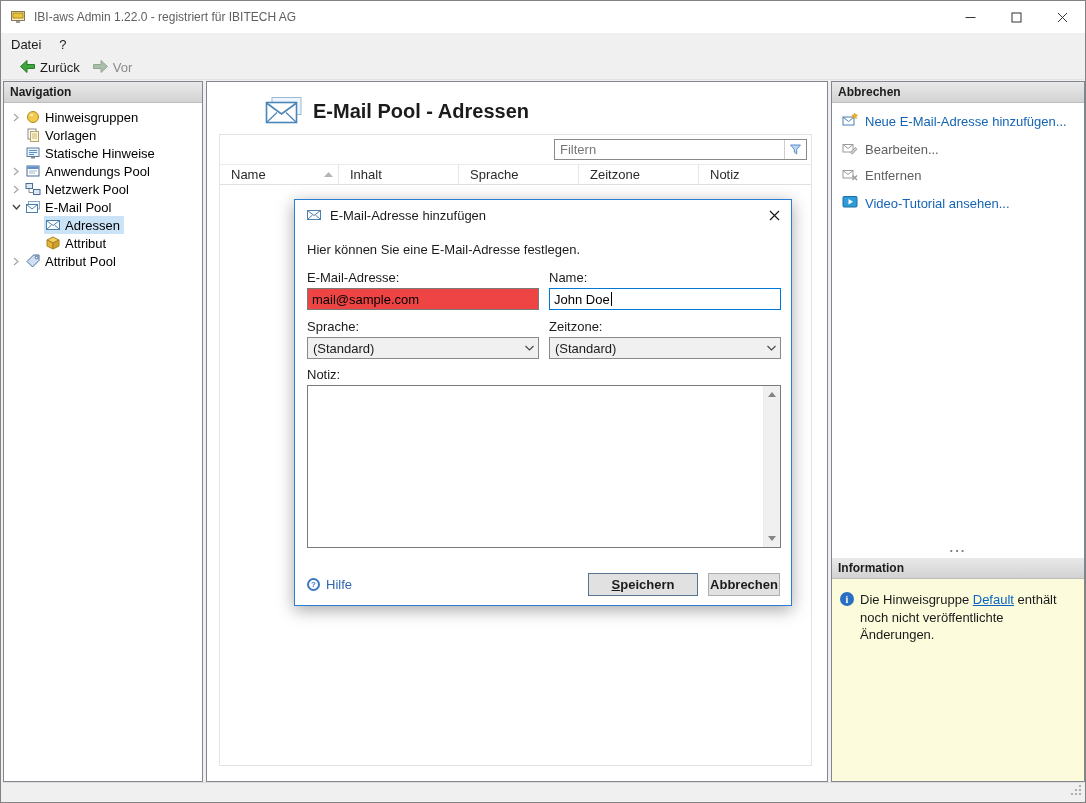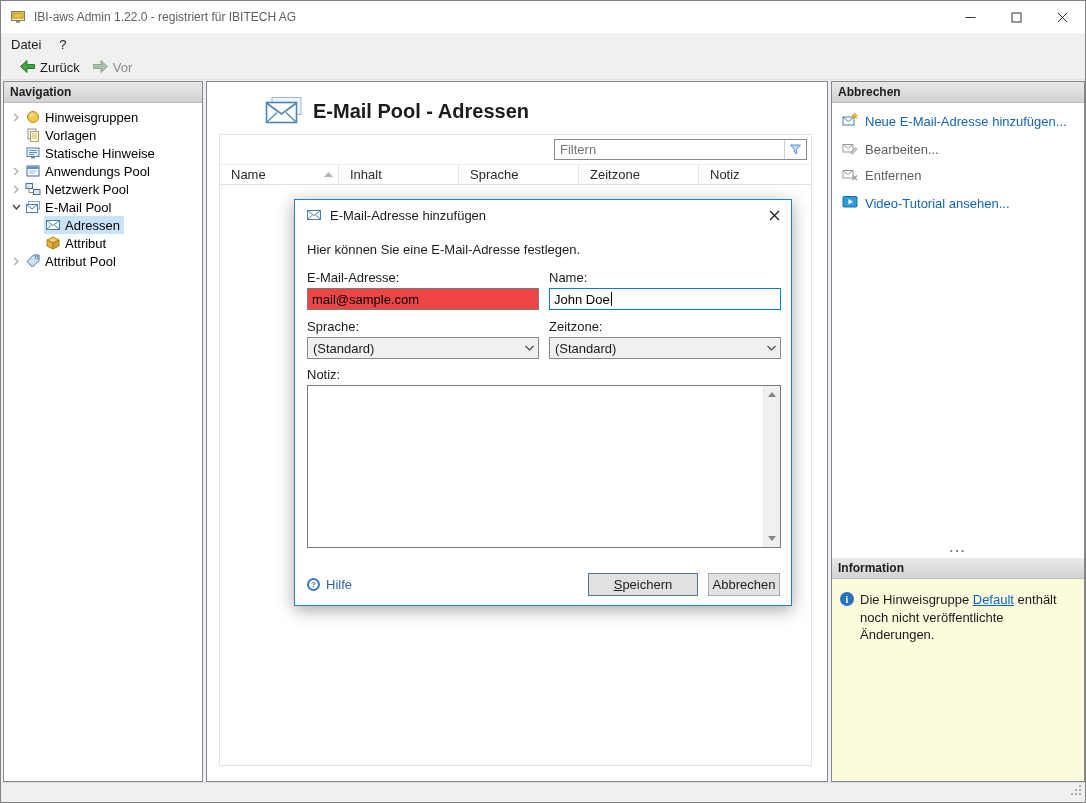--- a/index.html
+++ b/index.html
@@ -74,21 +74,21 @@
   .vscroll { width:17px; border-left:1px solid #ececec; background:#f0f0f0; display:flex; flex-direction:column; justify-content:space-between; }
   .sb-btn { height:17px; display:flex; align-items:center; justify-content:center; }
   .tri-up { width:0; height:0; border-left:4px solid transparent; border-right:4px solid transparent; border-bottom:5px solid #848484; }
   .tri-down { width:0; height:0; border-left:4px solid transparent; border-right:4px solid transparent; border-top:5px solid #848484; }
   .help-link { position:absolute; left:12px; top:377px; display:flex; align-items:center; gap:6px; }
   .help-badge { width:13px; height:13px; border:2px solid #3a78c2; border-radius:50%; color:#3a78c2; font-size:8px; font-weight:bold; display:flex; align-items:center; justify-content:center; }
   .help-text { color:#2f66b0; }
   .btn { position:absolute; top:373px; height:23px; background:#e1e1e1; border:1px solid #adadad; display:flex; align-items:center; justify-content:center; font-size:13px; color:#1b1b1b; }
   .btn-save { left:293px; width:110px; border-color:#56738f; }
   .btn-cancel { left:413px; width:72px; }
-  .btn-text { display:block; }
+  .btn-text { display:block;font-weight:bold; }
   .btn-save .btn-text::first-letter { text-decoration:underline; }
 
   
   .action-item { position:absolute; left:10px; display:flex; align-items:center; gap:7px; }
   .action-item .alabel { white-space:nowrap; }
   .action-item.enabled .alabel { color:#1464b4; }
   .action-item.disabled .alabel { color:#5f5f5f; }
   .splitter-dots { position:absolute; left:0; right:0; top:458px; text-align:center; color:#7d7d7d; font-weight:bold; letter-spacing:2px; }
   .info-header { position:absolute; left:0; right:0; top:476px; }
   .info-body { position:absolute; left:0; right:0; top:497px; bottom:0; background:#fcfcdc; }

